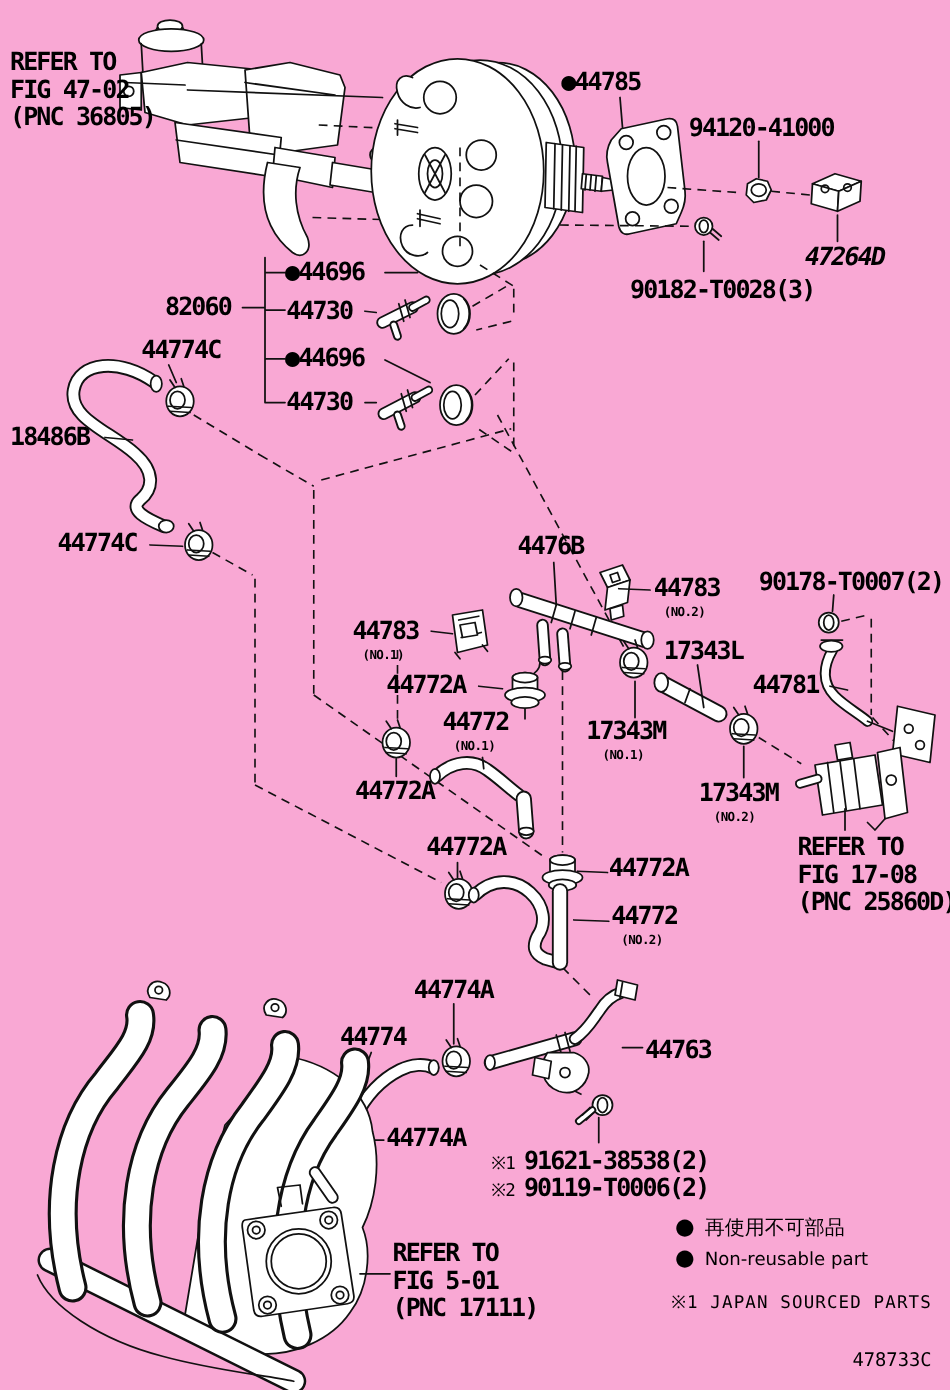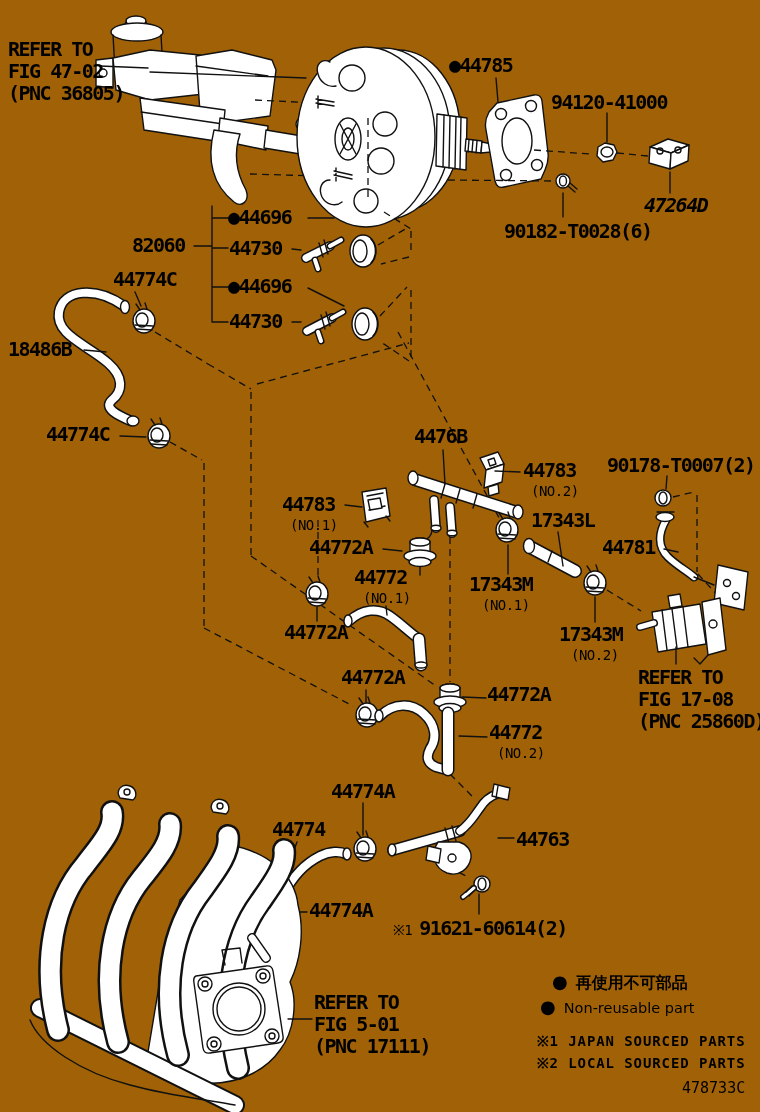--- a/index.html
+++ b/index.html
@@ -1,35 +1,35 @@
 <!DOCTYPE html>
 <html><head>
 <meta charset="utf-8">
 <style>
   html,body{margin:0;padding:0;background:#fff;}
-  #stage{position:relative;width:760px;height:1112px;background:#a16207;overflow:hidden;
+  #stage{position:relative;width:760px;height:1112px;background:#f9a8d4;overflow:hidden;
          font-family:"DejaVu Sans Mono","Liberation Mono",monospace;color:#000;}
   #art{position:absolute;left:0;top:0;z-index:1;}
   .lbl{position:absolute;z-index:2;white-space:nowrap;font-weight:bold;font-size:20px;
        letter-spacing:-1.5px;line-height:19px;}
-  .sub{position:absolute;z-index:2;white-space:nowrap;font-weight:normal;font-size:14px;
+  .sub{position:absolute;z-index:2;white-space:nowrap;font-weight:bold;font-size:10px;
        letter-spacing:-0.5px;line-height:14px;}
   .refblk{position:absolute;z-index:2;font-weight:bold;font-size:20px;letter-spacing:-1.5px;
           line-height:22px;white-space:nowrap;}
   .noterow{position:absolute;z-index:2;white-space:nowrap;}
   .noterow .pre{font-size:14px;font-weight:normal;letter-spacing:-0.5px;padding-right:7px;}
   .noterow .num{font-size:20px;font-weight:bold;letter-spacing:-1.5px;}
-  .legrow{position:absolute;z-index:2;white-space:nowrap;font-size:16px;font-weight:bold;
-          font-family:"DejaVu Sans","Liberation Sans",sans-serif;margin-left:12px;}
+  .legrow{position:absolute;z-index:2;white-space:nowrap;font-size:16px;font-weight:normal;
+          font-family:"DejaVu Sans","Liberation Sans",sans-serif;}
   .legrow .dot{font-size:18px;padding-right:8px;}
   .legen{position:absolute;z-index:2;white-space:nowrap;font-size:14.5px;font-weight:normal;
          font-family:"DejaVu Sans","Liberation Sans",sans-serif;}
   .legen .dot{font-size:18px;padding-right:8px;}
   .srcrow{position:absolute;z-index:2;white-space:nowrap;font-size:14px;letter-spacing:0.9px;
-          font-weight:bold;text-align:center;}
+          font-weight:normal;text-align:center;}
   .figcode{position:absolute;z-index:2;font-size:15px;letter-spacing:0;font-weight:normal;}
   
   svg *{vector-effect:none;}
   .ln{stroke:#111;stroke-width:1.4;fill:none;stroke-linecap:round;stroke-linejoin:round;}
   .wf{stroke:#111;stroke-width:1.4;fill:#fff;stroke-linecap:round;stroke-linejoin:round;}
   .dash{stroke:#111;stroke-width:1.3;fill:none;stroke-dasharray:7 5;stroke-linecap:butt;}
   .to{stroke:#111;fill:none;stroke-linecap:round;stroke-linejoin:round;}
   .ti{stroke:#fff;fill:none;stroke-linecap:round;stroke-linejoin:round;}
 </style>
 </head>
@@ -337,21 +337,21 @@
 
   <div class="refblk" style="left:8px;top:38px;">
     <div>REFER TO</div>
     <div>FIG 47-02</div>
     <div>(PNC 36805)</div>
   </div>
 
   <div class="lbl" style="left:449px;top:56px;">●44785</div>
   <div class="lbl" style="left:551px;top:93px;">94120-41000</div>
   <div class="lbl" style="left:644px;top:196px;font-style:italic;">47264D</div>
-  <div class="lbl" style="left:504px;top:222px;">90182-T0028(6)</div>
+  <div class="lbl" style="left:504px;top:222px;">90182-T0028(3)</div>
   <div class="lbl" style="left:132px;top:236px;">82060</div>
   <div class="lbl" style="left:228px;top:208px;">●44696</div>
   <div class="lbl" style="left:229px;top:239px;">44730</div>
   <div class="lbl" style="left:228px;top:277px;">●44696</div>
   <div class="lbl" style="left:229px;top:312px;">44730</div>
   <div class="lbl" style="left:113px;top:270px;">44774C</div>
   <div class="lbl" style="left:8px;top:340px;">18486B</div>
   <div class="lbl" style="left:46px;top:425px;">44774C</div>
   <div class="lbl" style="left:414px;top:427px;">4476B</div>
   <div class="lbl" style="left:523px;top:461px;">44783</div>
@@ -379,32 +379,34 @@
   <div class="lbl" style="left:341px;top:668px;">44772A</div>
   <div class="lbl" style="left:487px;top:685px;">44772A</div>
   <div class="lbl" style="left:489px;top:723px;">44772</div>
   <div class="sub" style="left:497px;top:746px;">(NO.2)</div>
   <div class="lbl" style="left:331px;top:782px;">44774A</div>
   <div class="lbl" style="left:272px;top:820px;">44774</div>
   <div class="lbl" style="left:516px;top:830px;">44763</div>
   <div class="lbl" style="left:309px;top:901px;">44774A</div>
 
   <div class="noterow" style="left:393px;top:916px;">
-    <span class="pre">※1</span><span class="num">91621-60614(2)</span>
+    <span class="pre">※1</span><span class="num">91621-38538(2)</span>
+  </div>
+  <div class="noterow" style="left:393px;top:938px;">
+    <span class="pre">※2</span><span class="num">90119-T0006(2)</span>
   </div>
 
   <div class="refblk" style="left:314px;top:991px;">
     <div>REFER TO</div>
     <div>FIG 5-01</div>
     <div>(PNC 17111)</div>
   </div>
 
   <div class="legrow" style="left:540px;top:971px;">
     <span class="dot">●</span><span>再使用不可部品</span>
   </div>
   <div class="legen" style="left:540px;top:996px;">
     <span class="dot">●</span><span>Non-reusable part</span>
   </div>
   <div class="srcrow" style="left:537px;top:1031px;">※1 JAPAN SOURCED PARTS</div>
-  <div class="srcrow" style="left:537px;top:1053px;">※2 LOCAL SOURCED PARTS</div>
   <div class="figcode" style="left:682px;top:1079px;">478733C</div>
 
 </div>
 
 </body></html>

